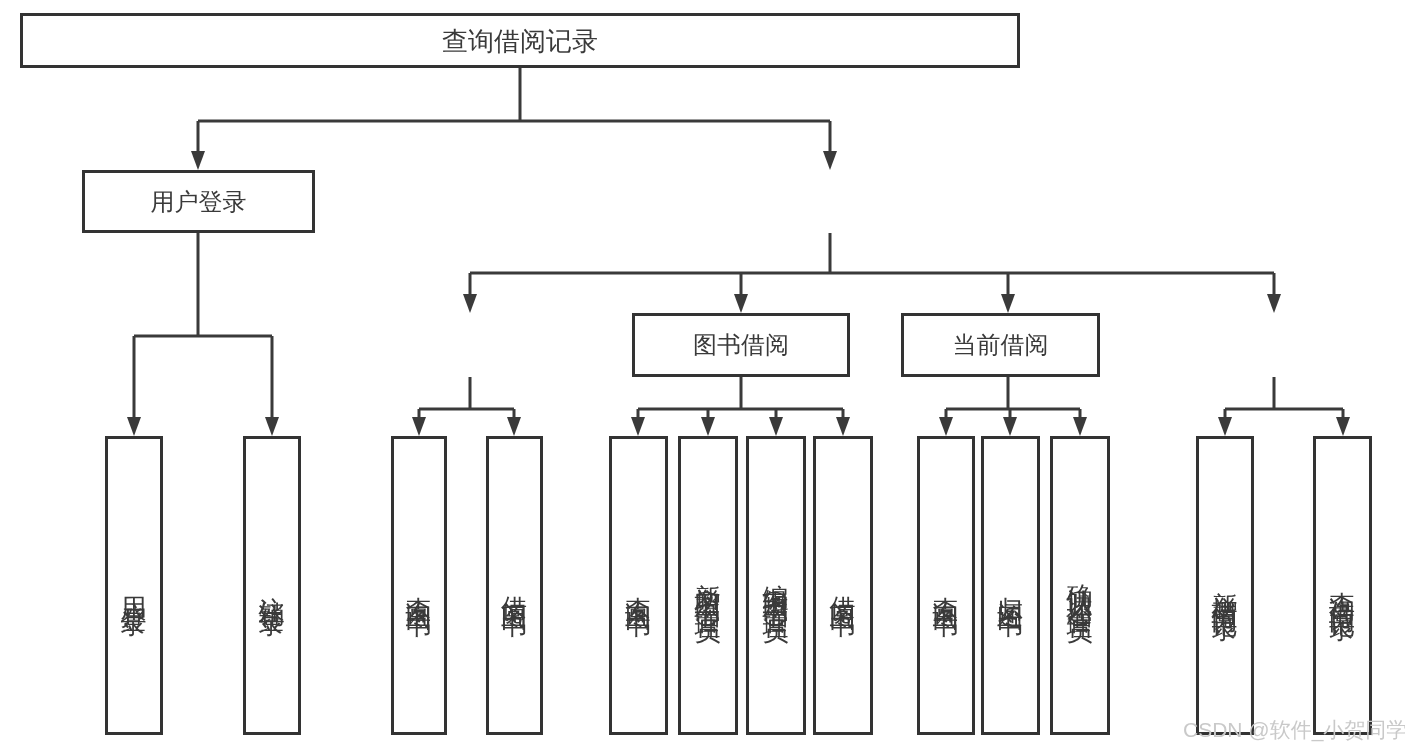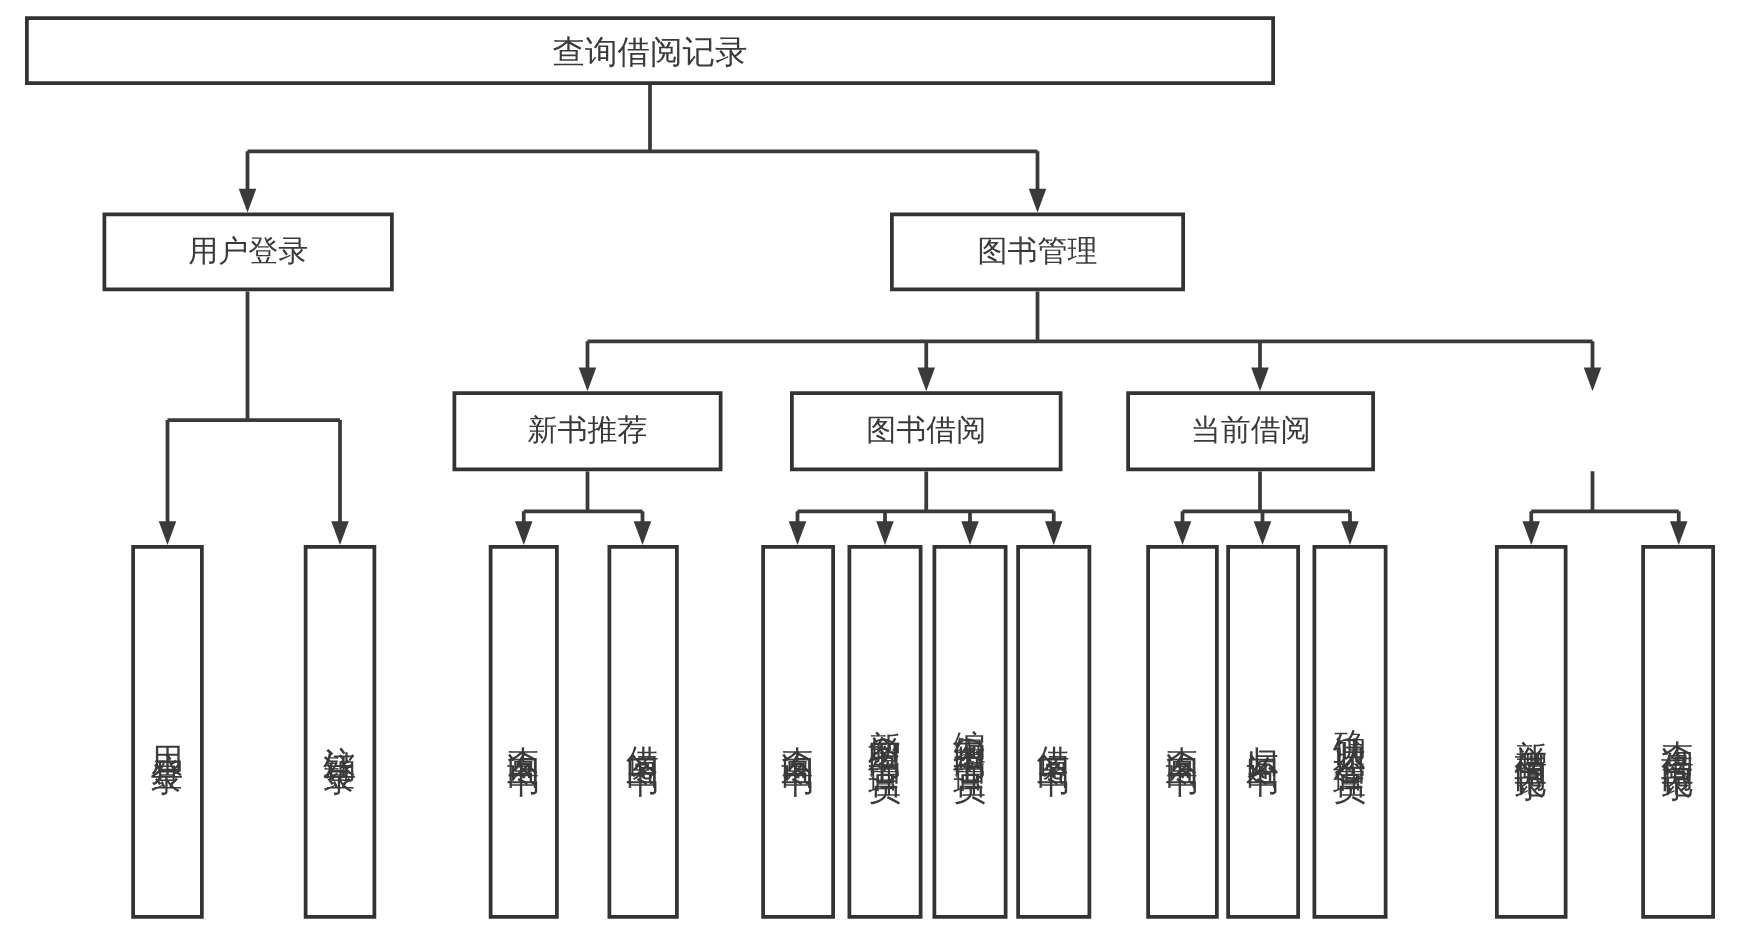--- a/index.html
+++ b/index.html
@@ -83,23 +83,21 @@
       <polygon points="1003,417 1017,417 1010,436"></polygon>
       <polygon points="1073,417 1087,417 1080,436"></polygon>
       <polygon points="1218,417 1232,417 1225,436"></polygon>
       <polygon points="1336,417 1350,417 1343,436"></polygon>
     </g>
   </svg>
 
   <div class="node h title" style="left:20px; top:13px; width:1000px; height:55px;">查询借阅记录</div>
 
   <div class="node h" style="left:82px; top:170px; width:233px; height:63px;">用户登录</div>
-  <div class="node h" style="left:712px; top:170px; width:236px; height:63px;">图书管理</div>
 
-  <div class="node h" style="left:362px; top:313px; width:216px; height:64px;">新书推荐</div>
   <div class="node h" style="left:632px; top:313px; width:218px; height:64px;">图书借阅</div>
   <div class="node h" style="left:901px; top:313px; width:199px; height:64px;">当前借阅</div>
 
   <div class="node v" style="left:105px; top:436px; width:58px; height:299px;">用户登录</div>
   <div class="node v" style="left:243px; top:436px; width:58px; height:299px;">注销登录</div>
 
   <div class="node v" style="left:391px; top:436px; width:56px; height:299px;">查询图书</div>
   <div class="node v" style="left:486px; top:436px; width:57px; height:299px;">借阅图书</div>
 
   <div class="node v" style="left:609px; top:436px; width:59px; height:299px;">查询图书</div>
@@ -107,13 +105,14 @@
   <div class="node v" style="left:746px; top:436px; width:60px; height:299px;">编辑图书（管理员）</div>
   <div class="node v" style="left:813px; top:436px; width:60px; height:299px;">借阅图书</div>
 
   <div class="node v" style="left:917px; top:436px; width:58px; height:299px;">查询图书</div>
   <div class="node v" style="left:981px; top:436px; width:59px; height:299px;">归还图书</div>
   <div class="node v" style="left:1050px; top:436px; width:60px; height:299px;">确认归还（管理员）</div>
 
   <div class="node v" style="left:1196px; top:436px; width:58px; height:299px;">新增借阅记录</div>
   <div class="node v" style="left:1313px; top:436px; width:59px; height:299px;">查询借阅记录</div>
 
+  <div class="watermark">CSDN @软件_小贺同学</div>
 </div>
 
 </body></html>

